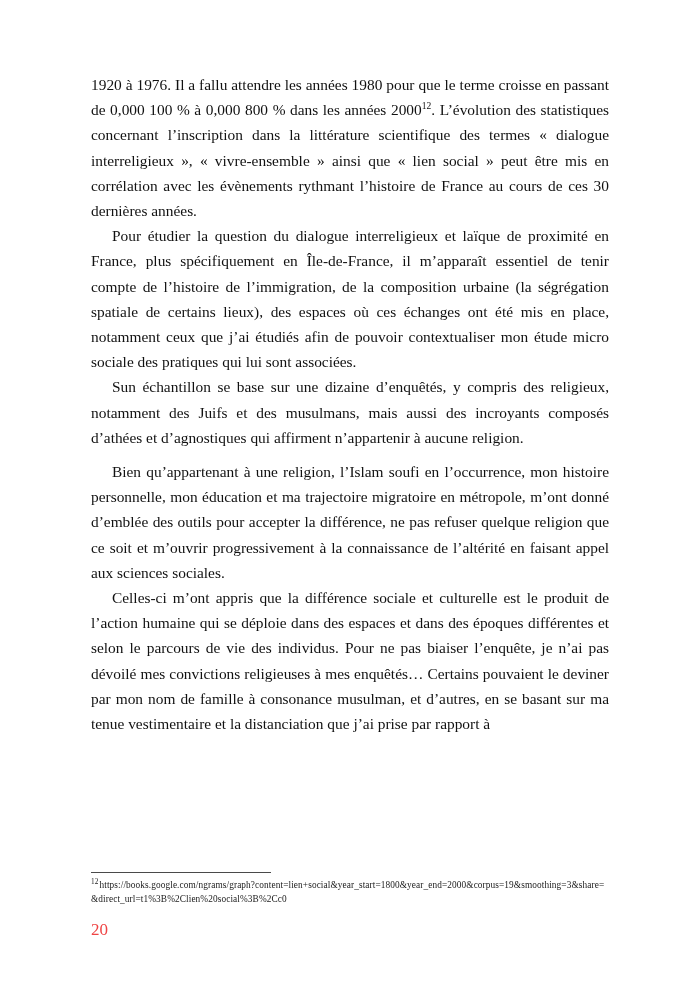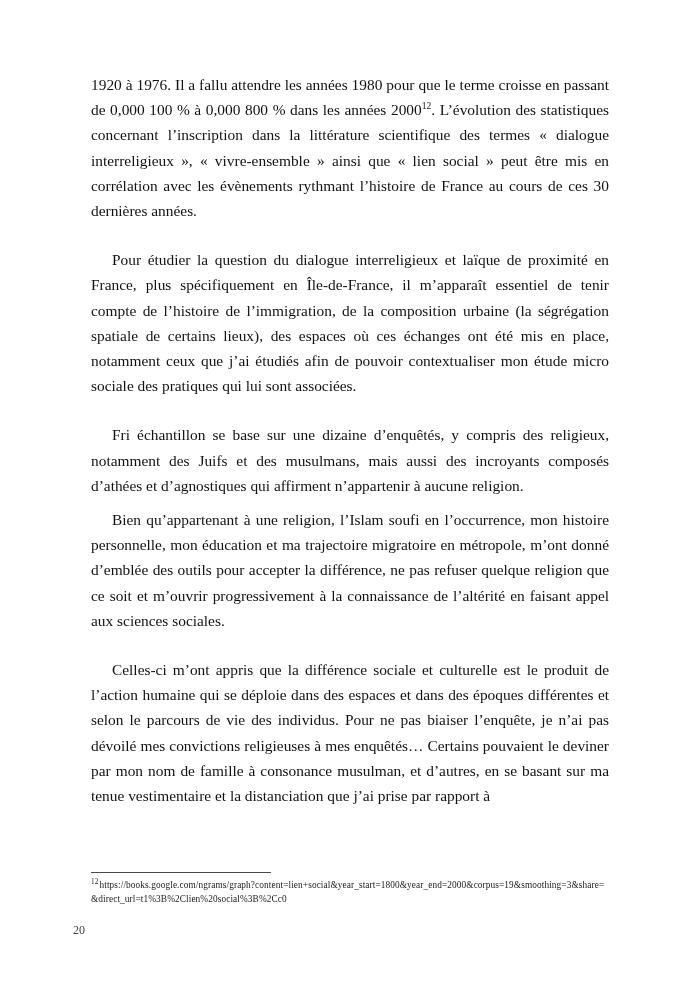--- a/index.html
+++ b/index.html
@@ -38,21 +38,20 @@
     font-size: 15.4px;
     line-height: 25.2px;
     text-align: justify;
     text-justify: inter-word;
     hyphens: none;
     color: #111111;
   }
 
   .para.indent {
     text-indent: 21px;
-    margin-top: 24px;
   }
 
   .para.gap-before {
     margin-top: 9px;
   }
 
   sup.fn-ref {
     font-size: 0.62em;
     vertical-align: super;
     line-height: 0;
@@ -86,41 +85,41 @@
   .footnote-text sup {
     font-size: 0.78em;
     vertical-align: super;
     line-height: 0;
     margin-right: 1px;
   }
 
   
   .page-number {
     position: absolute;
-    left: 73px;
+    left: 91px;
     top: 920px;
-    font-size: 12px;
+    font-size: 17px;
     line-height: 20px;
-    color: #404040;
+    color: #ef4444;
   }
 </style>
 </head>
 <body>
 
 <div class="page">
 
   <div class="content">
 
     <p class="para">
       <span>1920 à 1976. Il a fallu attendre les années 1980 pour que le terme croisse en passant de 0,000 100 % à 0,000 800 % dans les années 2000</span><sup class="fn-ref">12</sup><span>. L’évolution des statistiques concernant l’inscription dans la littérature scientifique des termes « dialogue interreligieux », « vivre-ensemble » ainsi que « lien social » peut être mis en corrélation avec les évènements rythmant l’histoire de France au cours de ces 30 dernières années.</span>
     </p>
 
     <p class="para indent">Pour étudier la question du dialogue interreligieux et laïque de proximité en France, plus spécifiquement en Île-de-France, il m’apparaît essentiel de tenir compte de l’histoire de l’immigration, de la composition urbaine (la ségrégation spatiale de certains lieux), des espaces où ces échanges ont été mis en place, notamment ceux que j’ai étudiés afin de pouvoir contextualiser mon étude micro sociale des pratiques qui lui sont associées.</p>
 
-    <p class="para indent">Fri échantillon se base sur une dizaine d’enquêtés, y compris des religieux, notamment des Juifs et des musulmans, mais aussi des incroyants composés d’athées et d’agnostiques qui affirment n’appartenir à aucune religion.</p>
+    <p class="para indent">Sun échantillon se base sur une dizaine d’enquêtés, y compris des religieux, notamment des Juifs et des musulmans, mais aussi des incroyants composés d’athées et d’agnostiques qui affirment n’appartenir à aucune religion.</p>
 
     <p class="para indent gap-before">Bien qu’appartenant à une religion, l’Islam soufi en l’occurrence, mon histoire personnelle, mon éducation et ma trajectoire migratoire en métropole, m’ont donné d’emblée des outils pour accepter la différence, ne pas refuser quelque religion que ce soit et m’ouvrir progressivement à la connaissance de l’altérité en faisant appel aux sciences sociales.</p>
 
     <p class="para indent">Celles-ci m’ont appris que la différence sociale et culturelle est le produit de l’action humaine qui se déploie dans des espaces et dans des époques différentes et selon le parcours de vie des individus. Pour ne pas biaiser l’enquête, je n’ai pas dévoilé mes convictions religieuses à mes enquêtés… Certains pouvaient le deviner par mon nom de famille à consonance musulman, et d’autres, en se basant sur ma tenue vestimentaire et la distanciation que j’ai prise par rapport à</p>
 
   </div>
 
   <div class="footnote-block">
     <div class="footnote-rule"></div>
     <p class="footnote-text"><sup>12</sup><span>https://books.google.com/ngrams/graph?content=lien+social&amp;year_start=1800&amp;year_end=2000&amp;corpus=19&amp;smoothing=3&amp;share=&amp;direct_url=t1%3B%2Clien%20social%3B%2Cc0</span></p>

